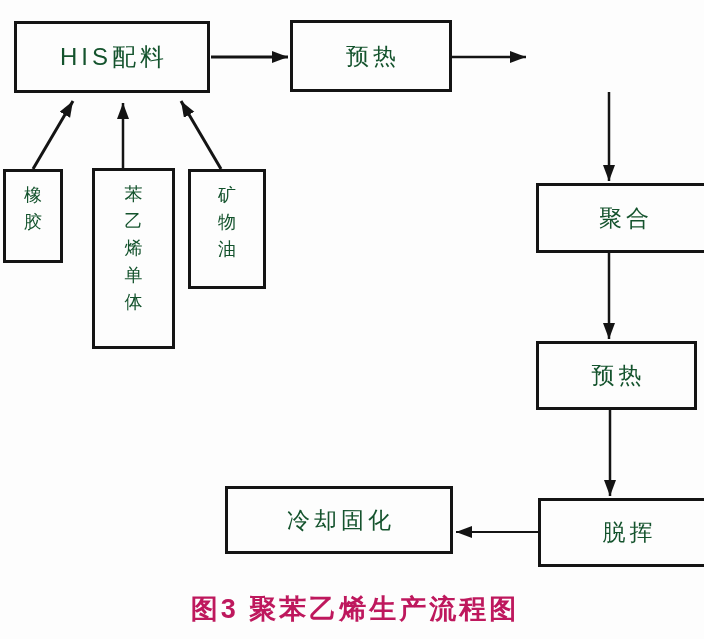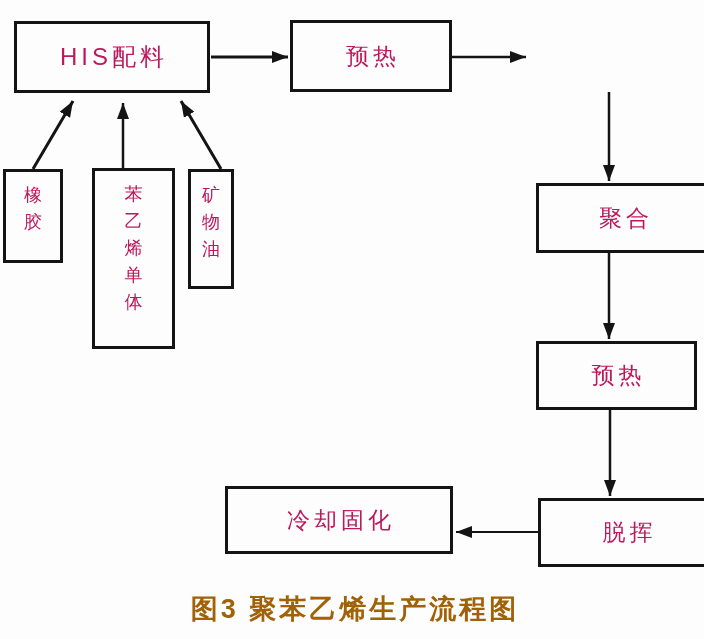--- a/index.html
+++ b/index.html
@@ -18,21 +18,21 @@
   .node{
     position:absolute;
     border:3px solid #141414;
     background:#fdfdfd;
     display:flex;
     align-items:center;
     justify-content:center;
     box-sizing:border-box;
     font-size:23px;
     letter-spacing:4px;
-    color:#be185d;
+    color:#14532d;
   }
   .node .lbl{
     text-indent:4px; 
     white-space:nowrap;
   }
   .node.vertical{
     align-items:flex-start;
     padding-top:10px;
   }
   .node.vertical .vlbl{
@@ -49,38 +49,38 @@
   
   .n-his      {left:14px;  top:21px;  width:196px; height:72px; font-size:24px;}
   .n-preheat1 {left:290px; top:20px;  width:162px; height:72px;}
   .n-prepoly  {left:528px; top:20px;  width:165px; height:72px;}
   .n-poly     {left:536px; top:183px; width:176px; height:70px;}
   .n-preheat2 {left:536px; top:341px; width:161px; height:69px;}
   .n-devol    {left:538px; top:498px; width:179px; height:69px;}
   .n-cooling  {left:225px; top:486px; width:228px; height:68px;}
   .n-rubber   {left:3px;   top:169px; width:60px;  height:94px;}
   .n-styrene  {left:92px;  top:168px; width:83px;  height:181px;}
-  .n-mineral  {left:188px; top:169px; width:46px;  height:120px;}
+  .n-mineral  {left:188px; top:169px; width:78px;  height:120px;}
 
   .edges-svg{
     position:absolute;
     left:0;top:0;
     width:704px;height:639px;
     pointer-events:none;
   }
   .caption{
     position:absolute;
     left:135px;
     top:591px;
     width:440px;
     text-align:center;
     font-weight:bold;
     font-size:27px;
     letter-spacing:3px;
-    color:#a16207;
+    color:#be185d;
     font-family:"Liberation Sans","DejaVu Sans",sans-serif;
   }
 </style>
 </head>
 <body>
 
 <div class="stage">
 
   <svg class="edges-svg" viewBox="0 0 704 639" xmlns="http://www.w3.org/2000/svg">
     <defs>

